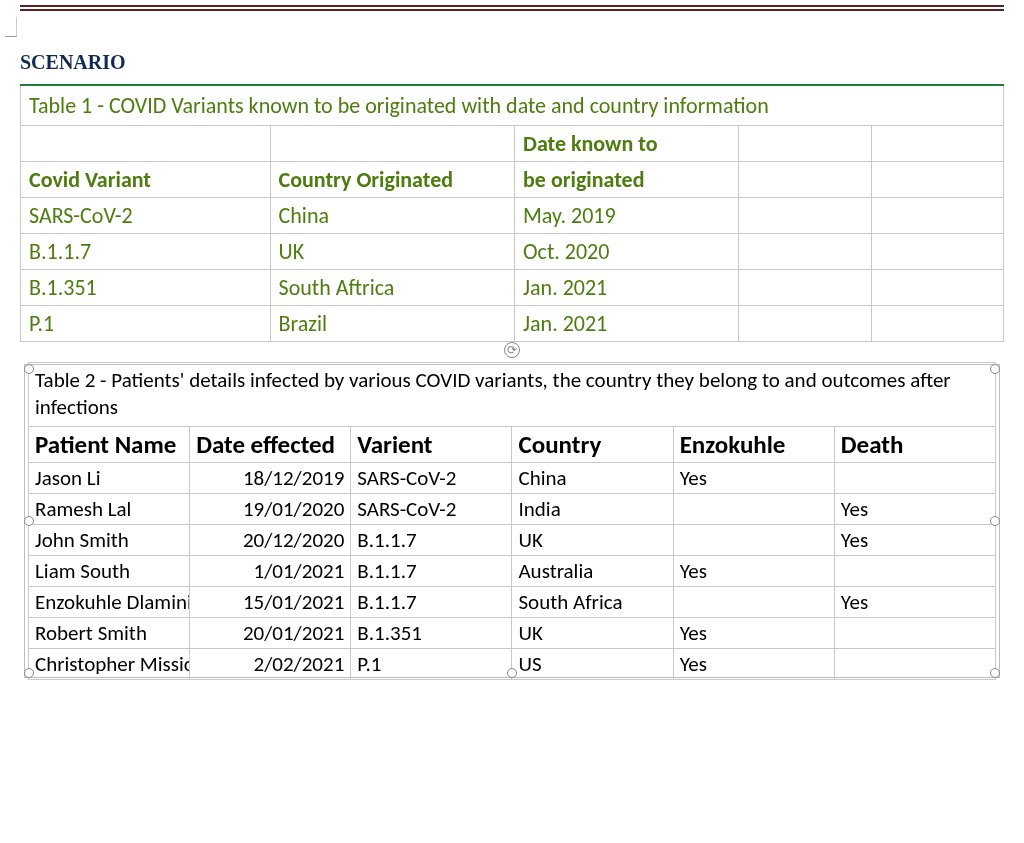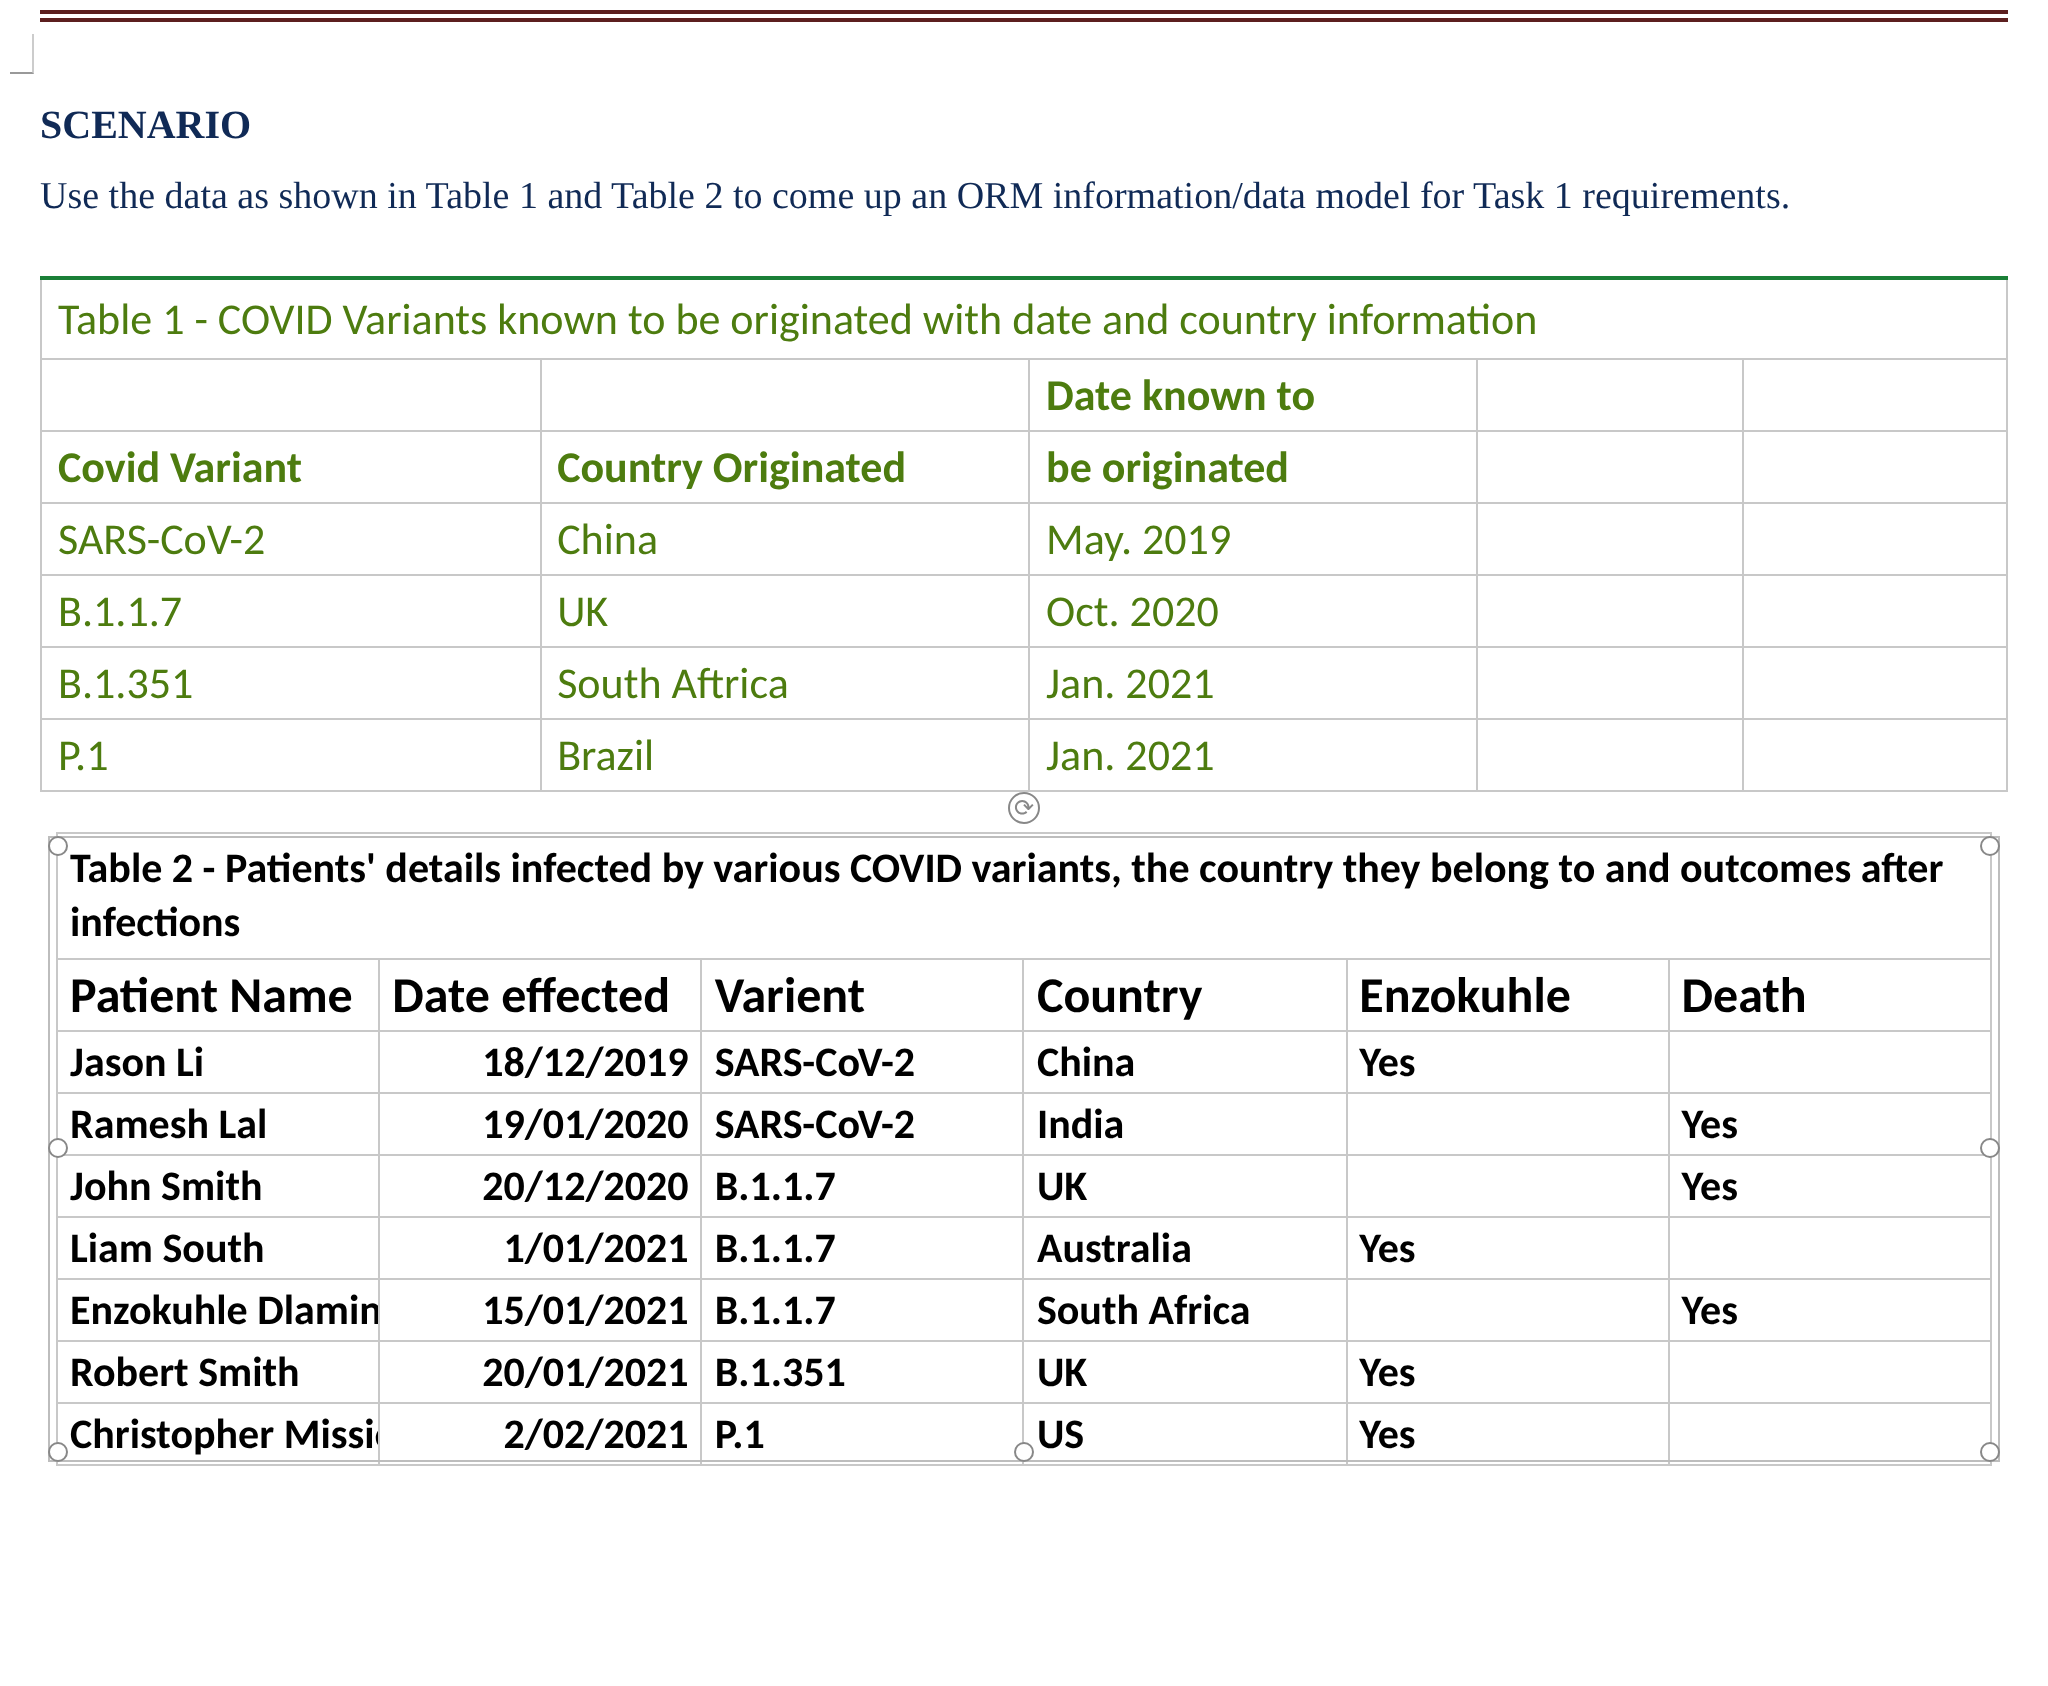--- a/index.html
+++ b/index.html
@@ -119,21 +119,21 @@
     width: calc(100% - 16px);
     margin: 8px;
     font-family: Calibri, Arial, sans-serif;
     color: #000;
     table-layout: fixed;
   }
   table.xl2 td, table.xl2 th {
     border: 1px solid #c8c8c8;
     padding: 2px 6px;
     text-align: left;
-    font-weight: bold;
+    font-weight: normal;
     font-size: 21px;
     overflow: hidden;
     white-space: nowrap;
   }
   table.xl2 .title-row td {
     font-size: 21px;
     white-space: normal;
     line-height: 1.3;
     padding: 4px 6px;
   }
@@ -149,21 +149,20 @@
 </head>
 <body>
 
 
 
 <div class="top-rule"></div>
 <span class="cursor-mark"></span>
 
 <div class="doc-content">
   <div class="scenario-heading">SCENARIO</div>
-  <div class="scenario-body">Use the data as shown in Table 1 and Table 2 to come up an ORM information/data model for Task 1 requirements.</div>
 
   <div class="tbl-wrap">
     <table class="xl tbl1">
       <tbody>
           <tr class="title-row">
         <td colspan="5">Table 1 - COVID Variants known to be originated with date and country information</td>
       </tr>
       <tr class="hdr">
         <td class="c1"></td>
         <td class="c2"></td>

